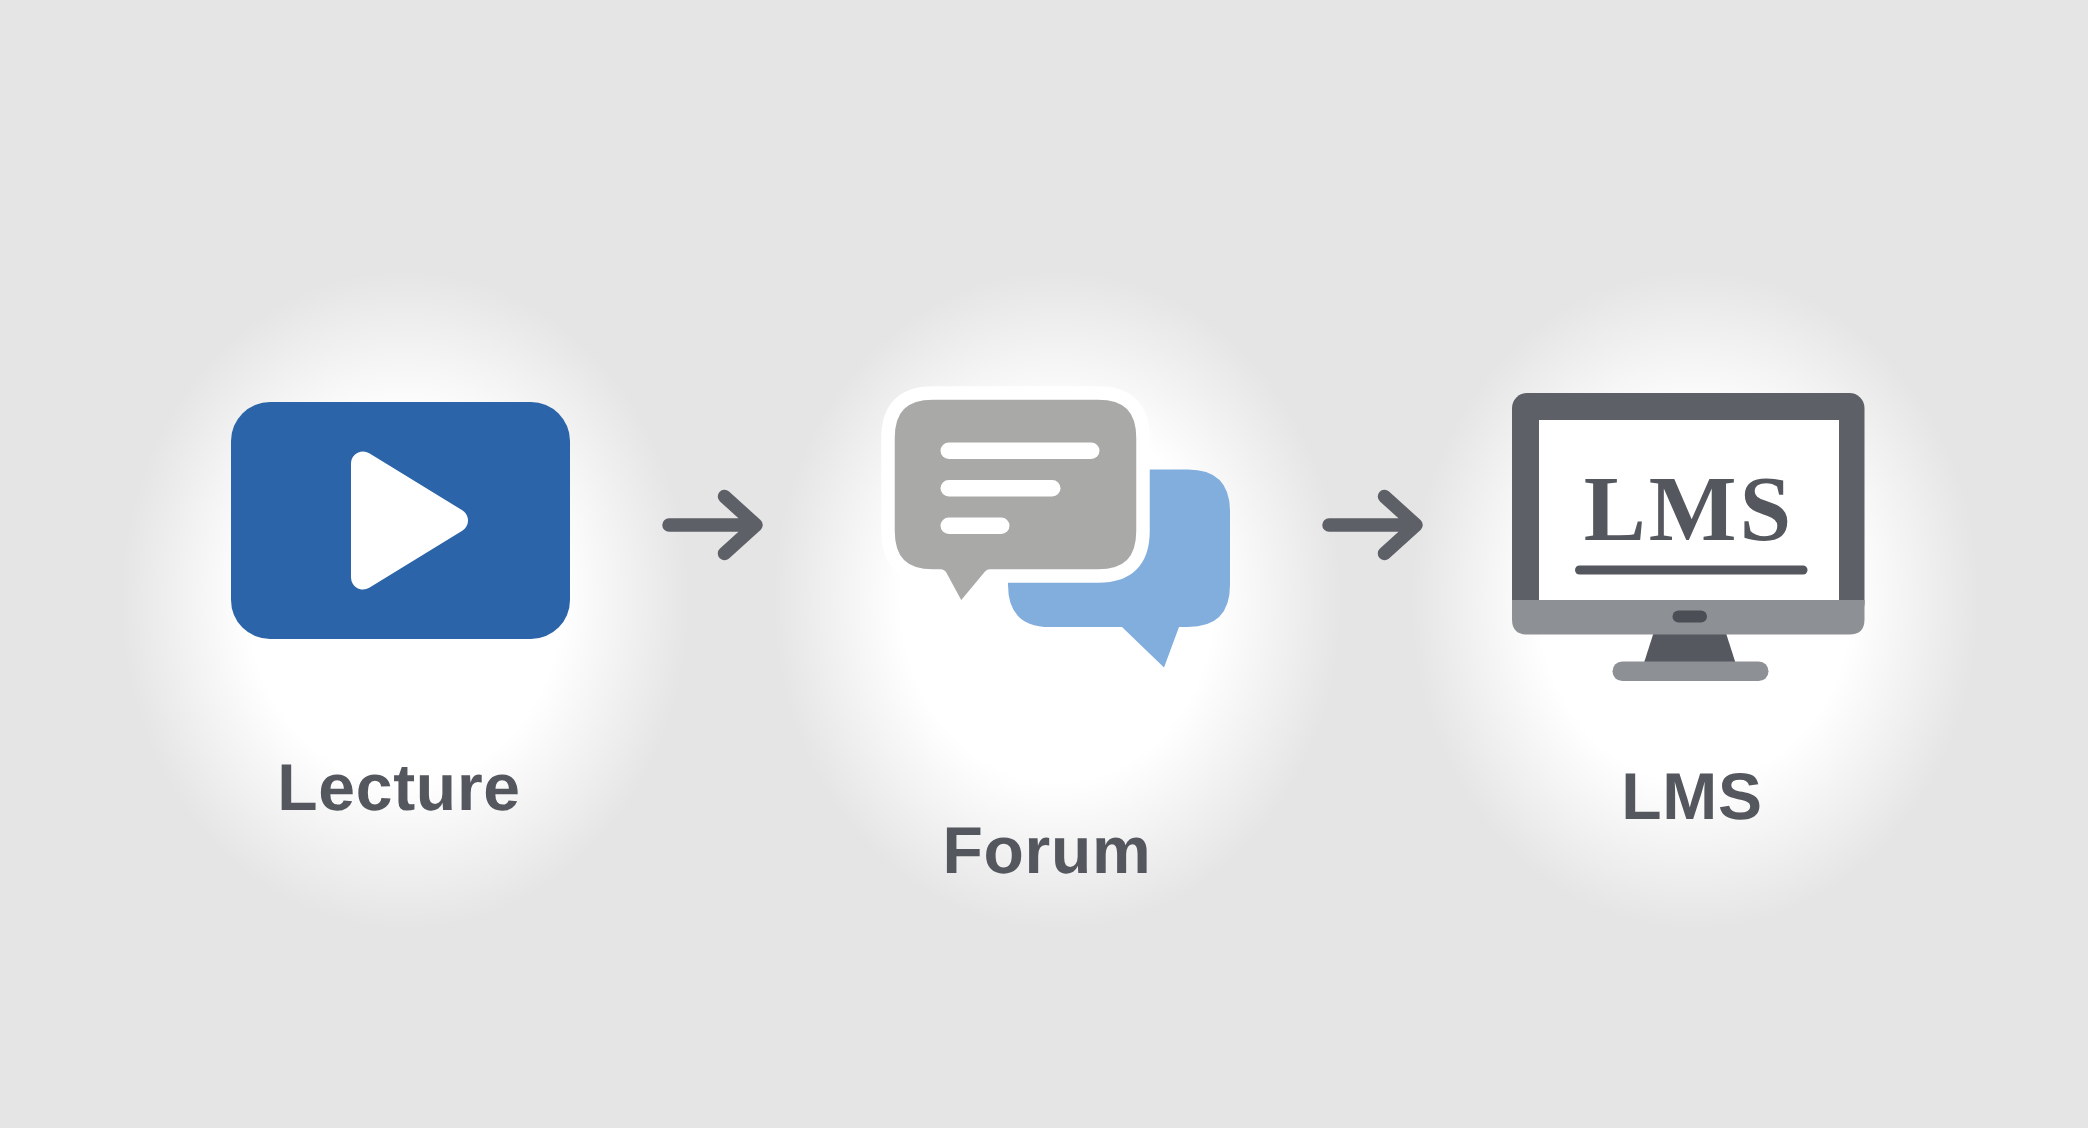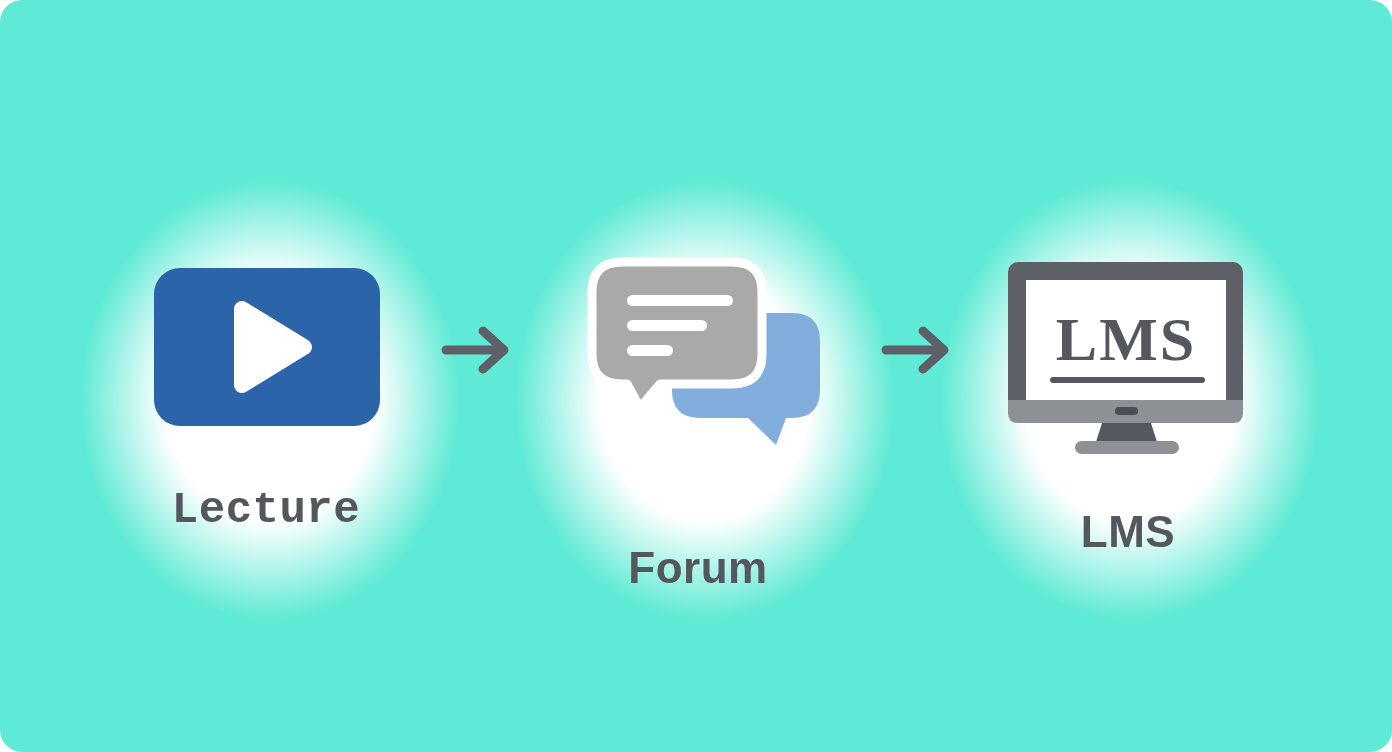--- a/index.html
+++ b/index.html
@@ -1,23 +1,22 @@
 <!DOCTYPE html>
 <html><head>
 <meta charset="utf-8">
 <style>
   html, body { margin: 0; padding: 0; }
   body { font-family: "Liberation Sans", sans-serif; }
   .canvas {
     position: relative;
     width: 1392px;
     height: 752px;
-    background: #5eead4;
+    background: #e5e5e5;
     overflow: hidden;
-    border-radius: 22px;
   }
   .glow {
     position: absolute;
     width: 380px;
     height: 440px;
     border-radius: 50%;
     background: radial-gradient(closest-side, #ffffff 55%, rgba(255,255,255,0) 100%);
     pointer-events: none;
   }
   .abs { position: absolute; }
@@ -76,17 +75,17 @@
 
     <rect x="21" y="20" width="200" height="120" fill="#ffffff"></rect>
 
     <rect x="110" y="147" width="23" height="8" rx="4" fill="#4b4e54"></rect>
 
     <text x="121" y="100" text-anchor="middle" font-family="Liberation Serif, serif" font-size="62" font-weight="bold" letter-spacing="2" fill="#55575e">LMS</text>
 
     <rect x="45" y="117" width="155" height="6" rx="3" fill="#55575e"></rect>
   </svg>
 
-  <div class="node-label" style="left:126px; top:485px;font-family:Liberation Mono, monospace;">Lecture</div>
+  <div class="node-label" style="left:126px; top:501px;">Lecture</div>
   <div class="node-label" style="left:558px; top:507px;margin-top:36px;">Forum</div>
   <div class="node-label" style="left:988px; top:507px;">LMS</div>
 
 </div>
 
 </body></html>

